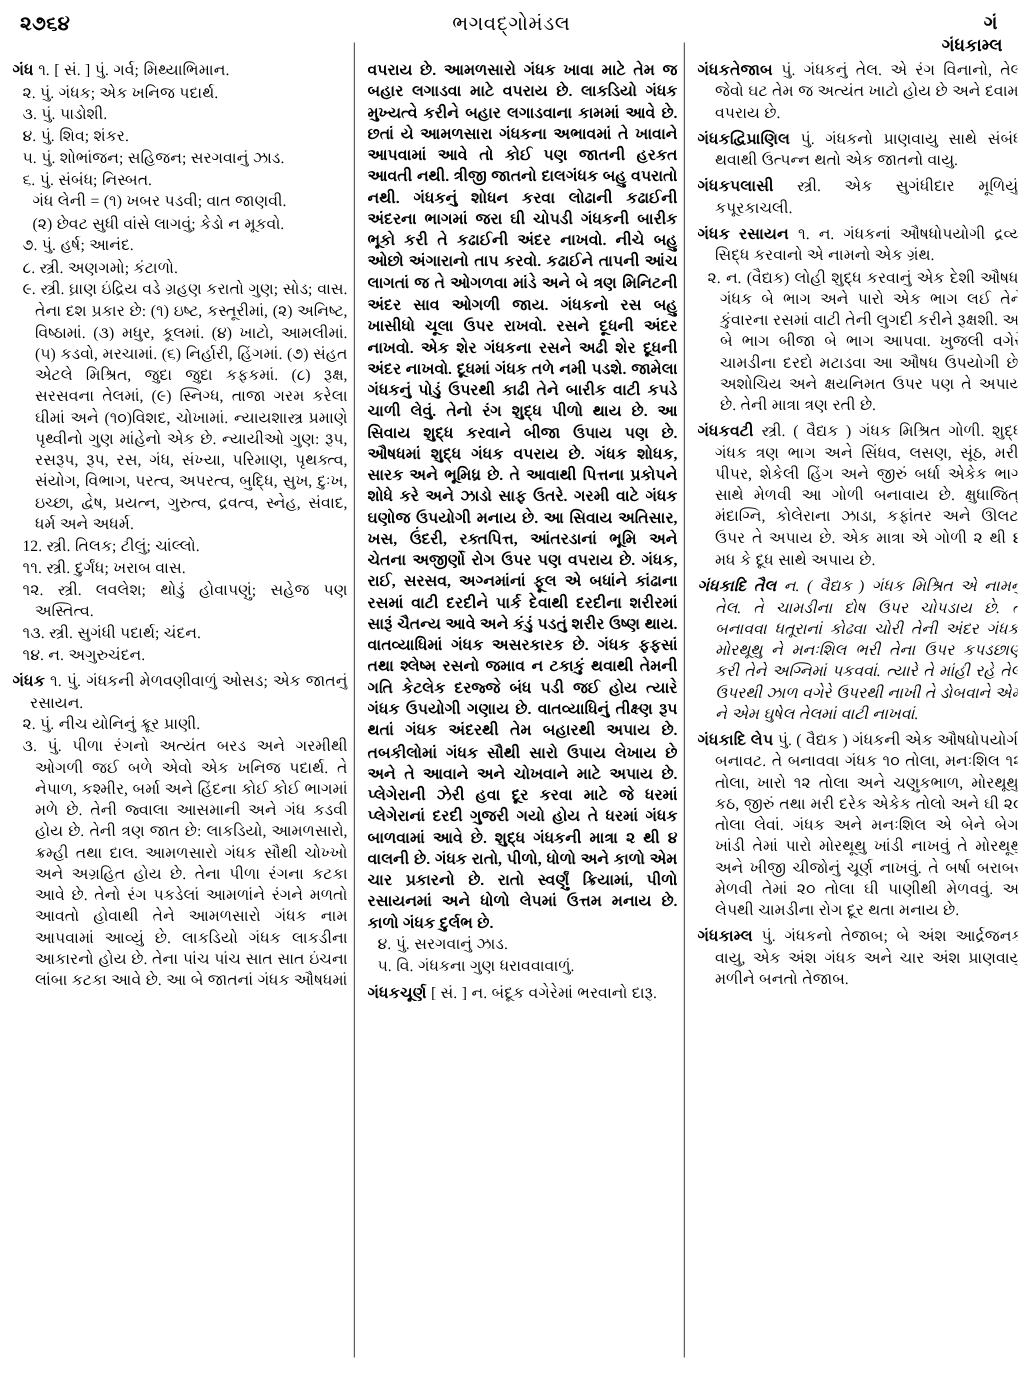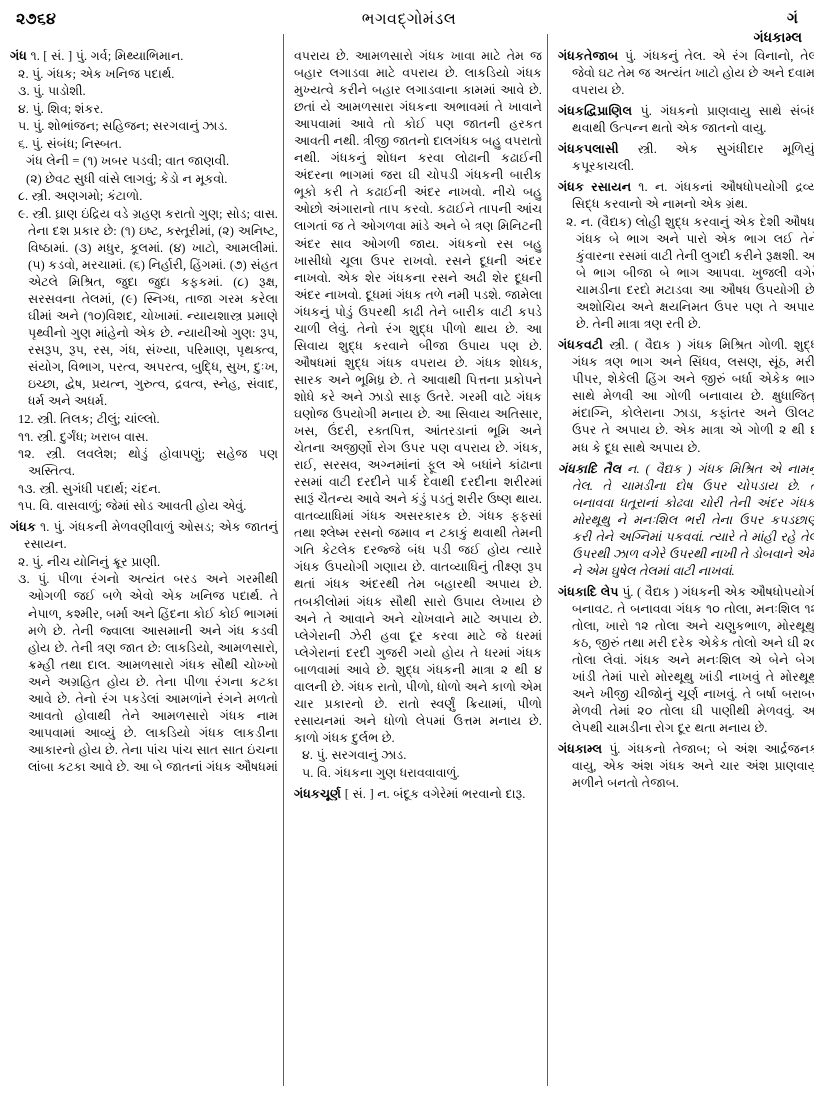--- a/index.html
+++ b/index.html
@@ -120,20 +120,21 @@
   }
   
   p.sub {
     padding-left: 26px;
     text-indent: -10px;
   }
   
   p.run {
     text-indent: 0;
     padding-left: 0;
+    font-weight: bold;
   }
   .hw {
     font-weight: bold;
     letter-spacing: 0.1px;
   }
 
   
   #page, #page * {
     -webkit-font-smoothing: none;
   }
@@ -159,27 +160,28 @@
 
     <div class="col col-1" id="col1">
         <p class="e head"><span class="hw">ગંધ</span><span> ૧. [ સં. ] પું. ગર્વ; મિથ્યાભિમાન.</span></p>
         <p class="e sense"><span>૨. પું. ગંધક; એક ખનિજ પદાર્થ.</span></p>
         <p class="e sense"><span>૩. પું. પાડોશી.</span></p>
         <p class="e sense"><span>૪. પું. શિવ; શંકર.</span></p>
         <p class="e sense"><span>૫. પું. શોભાંજન; સહિજન; સરગવાનું ઝાડ.</span></p>
         <p class="e sense"><span>૬. પું. સંબંધ; નિસ્બત.</span></p>
         <p class="e sub"><span>ગંધ લેની = (૧) ખબર પડવી; વાત જાણવી.</span></p>
         <p class="e sub"><span>(૨) છેવટ સુધી વાંસે લાગવું; કેડો ન મૂકવો.</span></p>
+        <p class="e sense"><span>૭. પું. હર્ષ; આનંદ.</span></p>
         <p class="e sense"><span>૮. સ્ત્રી. અણગમો; કંટાળો.</span></p>
         <p class="e sense"><span>૯. સ્ત્રી. ઘ્રાણ ઇંદ્રિય વડે ગ્રહણ કરાતો ગુણ; સોડ; વાસ. તેના દશ પ્રકાર છે: (૧) ઇષ્ટ, કસ્તૂરીમાં, (૨) અનિષ્ટ, વિષ્ઠામાં. (૩) મધુર, કૂલમાં. (૪) ખાટો, આમલીમાં. (૫) કડવો, મરચામાં. (૬) નિર્હારી, હિંગમાં. (૭) સંહત એટલે મિશ્રિત, જુદા જુદા કફકમાં. (૮) રૂક્ષ, સરસવના તેલમાં, (૯) સ્નિગ્ધ, તાજા ગરમ કરેલા ઘીમાં અને (૧૦)વિશદ, ચોખામાં. ન્યાયશાસ્ત્ર પ્રમાણે પૃથ્વીનો ગુણ માંહેનો એક છે. ન્યાયીઓ ગુણ: રૂપ, રસરૂપ, રૂપ, રસ, ગંધ, સંખ્યા, પરિમાણ, પૃથક્ત્વ, સંયોગ, વિભાગ, પરત્વ, અપરત્વ, બુદ્ધિ, સુખ, દુઃખ, ઇચ્છા, દ્વેષ, પ્રયત્ન, ગુરુત્વ, દ્રવત્વ, સ્નેહ, સંવાદ, ધર્મ અને અધર્મ.</span></p>
         <p class="e sense"><span>12. સ્ત્રી. તિલક; ટીલું; ચાંલ્લો.</span></p>
         <p class="e sense"><span>૧૧. સ્ત્રી. દુર્ગંધ; ખરાબ વાસ.</span></p>
         <p class="e sense"><span>૧૨. સ્ત્રી. લવલેશ; થોડું હોવાપણું; સહેજ પણ અસ્તિત્વ.</span></p>
         <p class="e sense"><span>૧૩. સ્ત્રી. સુગંધી પદાર્થ; ચંદન.</span></p>
-        <p class="e sense"><span>૧૫. વિ. વાસવાળું; જેમાં સોડ આવતી હોય એવું.</span></p>
+        <p class="e sense"><span>૧૪. ન. અગુરુચંદન.</span></p>
         <p class="e head" style="margin-top: 4px;"><span class="hw">ગંધક</span><span> ૧. પું. ગંધકની મેળવણીવાળું ઓસડ; એક જાતનું રસાયન.</span></p>
         <p class="e sense"><span>૨. પું. નીચ યોનિનું ક્રૂર પ્રાણી.</span></p>
         <p class="e sense"><span>૩. પું. પીળા રંગનો અત્યંત બરડ અને ગરમીથી ઓગળી જઈ બળે એવો એક ખનિજ પદાર્થ. તે નેપાળ, કશ્મીર, બર્મા અને હિંદના કોઈ કોઈ ભાગમાં મળે છે. તેની જ્વાલા આસમાની અને ગંધ કડવી હોય છે. તેની ત્રણ જાત છે: લાકડિયો, આમળસારો, ક્રમ્હી તથા દાલ. આમળસારો ગંધક સૌથી ચોખ્ખો અને અગ્રહિત હોય છે. તેના પીળા રંગના કટકા આવે છે. તેનો રંગ પકડેલાં આમળાંને રંગને મળતો આવતો હોવાથી તેને આમળસારો ગંધક નામ આપવામાં આવ્યું છે. લાકડિયો ગંધક લાકડીના આકારનો હોય છે. તેના પાંચ પાંચ સાત સાત ઇંચના લાંબા કટકા આવે છે. આ બે જાતનાં ગંધક ઔષધમાં</span></p>
       </div>
     <div class="col col-2" id="col2">
         <p class="e run"><span>વપરાય છે. આમળસારો ગંધક ખાવા માટે તેમ જ બહાર લગાડવા માટે વપરાય છે. લાકડિયો ગંધક મુખ્યત્વે કરીને બહાર લગાડવાના કામમાં આવે છે. છતાં યે આમળસારા ગંધકના અભાવમાં તે ખાવાને આપવામાં આવે તો કોઈ પણ જાતની હરકત આવતી નથી. ત્રીજી જાતનો દાલગંધક બહુ વપરાતો નથી. ગંધકનું શોધન કરવા લોઢાની કઢાઈની અંદરના ભાગમાં જરા ઘી ચોપડી ગંધકની બારીક ભૂકો કરી તે કઢાઈની અંદર નાખવો. નીચે બહુ ઓછો અંગારાનો તાપ કરવો. કઢાઈને તાપની આંચ લાગતાં જ તે ઓગળવા માંડે અને બે ત્રણ મિનિટની અંદર સાવ ઓગળી જાય. ગંધકનો રસ બહુ ખાસીધો ચૂલા ઉપર રાખવો. રસને દૂધની અંદર નાખવો. એક શેર ગંધકના રસને અઢી શેર દૂધની અંદર નાખવો. દૂધમાં ગંધક તળે નમી પડશે. જામેલા ગંધકનું પોડું ઉપરથી કાઢી તેને બારીક વાટી કપડે ચાળી લેવું. તેનો રંગ શુદ્ધ પીળો થાય છે. આ સિવાય શુદ્ધ કરવાને બીજા ઉપાય પણ છે. ઔષધમાં શુદ્ધ ગંધક વપરાય છે. ગંધક શોધક, સારક અને ભૂમિધ્ર છે. તે આવાથી પિત્તના પ્રકોપને શોધે કરે અને ઝાડો સાફ ઉતરે. ગરમી વાટે ગંધક ઘણોજ ઉપયોગી મનાય છે. આ સિવાય અતિસાર, ખસ, ઉંદરી, રક્તપિત્ત, આંતરડાનાં ભૂમિ અને ચેતના અજીર્ણો રોગ ઉપર પણ વપરાય છે. ગંધક, રાઈ, સરસવ, અગ્નમાંનાં ફૂલ એ બધાંને કાંઢાના રસમાં વાટી દરદીને પાર્ક દેવાથી દરદીના શરીરમાં સારૂં ચૈતન્ય આવે અને કંડું પડતું શરીર ઉષ્ણ થાય. વાતવ્યાધિમાં ગંધક અસરકારક છે. ગંધક ફફસાં તથા શ્લેષ્મ રસનો જમાવ ન ટકાકું થવાથી તેમની ગતિ કેટલેક દરજ્જે બંધ પડી જઈ હોય ત્યારે ગંધક ઉપયોગી ગણાય છે. વાતવ્યાધિનું તીક્ષ્ણ રૂપ થતાં ગંધક અંદરથી તેમ બહારથી અપાય છે. તબકીલોમાં ગંધક સૌથી સારો ઉપાય લેખાય છે અને તે આવાને અને ચોખવાને માટે અપાય છે. પ્લેગેરાની ઝેરી હવા દૂર કરવા માટે જે ધરમાં પ્લેગેરાનાં દરદી ગુજરી ગયો હોય તે ધરમાં ગંધક બાળવામાં આવે છે. શુદ્ધ ગંધકની માત્રા ૨ થી ૪ વાલની છે. ગંધક રાતો, પીળો, ધોળો અને કાળો એમ ચાર પ્રકારનો છે. રાતો સ્વર્ણું ક્રિયામાં, પીળો રસાયનમાં અને ધોળો લેપમાં ઉત્તમ મનાય છે. કાળો ગંધક દુર્લભ છે.</span></p>
         <p class="e sense"><span>૪. પું. સરગવાનું ઝાડ.</span></p>
         <p class="e sense"><span>૫. વિ. ગંધકના ગુણ ધરાવવાવાળું.</span></p>
         <p class="e head" style="margin-top: 4px;"><span class="hw">ગંધકચૂર્ણ</span><span> [ સં. ] ન. બંદૂક વગેરેમાં ભરવાનો દારૂ.</span></p>
       </div>

